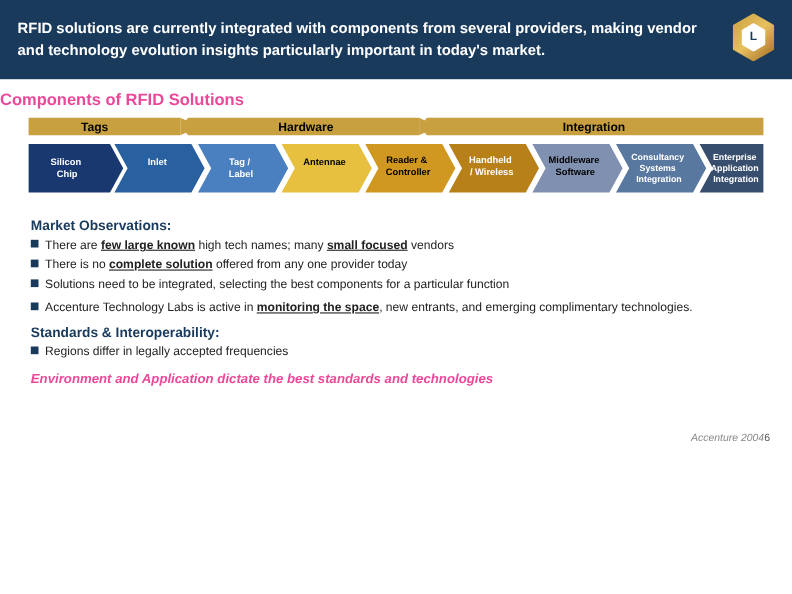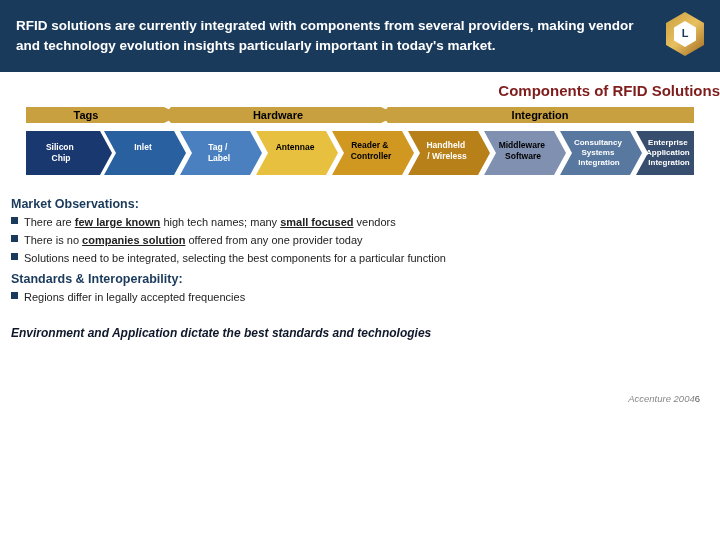--- a/index.html
+++ b/index.html
@@ -66,30 +66,30 @@
     }
 
     .logo-letter {
       font-size: 11px;
       font-weight: bold;
       color: #1a3a5c;
     }
 
     
     .section-title {
-      text-align: right;
+      text-align: left;
       font-size: 15px;
       font-weight: bold;
-      color: #7f1d1d;
+      color: #ec4899;
       margin: 10px 0 6px 0;
     }
 
     
     .content {
-      padding: 8px 28px 0 11px;
+      padding: 8px 28px 0 28px;
       font-size: 11px;
     }
 
     .section-heading {
       font-size: 12.5px;
       font-weight: bold;
       color: #1a3a5c;
       margin-bottom: 4px;
       margin-top: 6px;
     }
@@ -116,23 +116,23 @@
       line-height: 1.4;
     }
 
     .underline { text-decoration: underline; font-weight: bold; }
 
     .spacer { margin-top: 6px; }
 
     .italic-emphasis {
       font-style: italic;
       font-size: 12px;
-      color: #0f172a;
-      font-weight: bold;
-      margin-top: 20px;
+      color: #ec4899;
+      font-weight: bold;
+      margin-top: 9px;
       text-align: left;
       padding-left: 0;
     }
 
     
     .footer {
       position: absolute;
       bottom: 8px;
       left: 0;
       right: 0;
@@ -251,32 +251,38 @@
 
     <div class="bullet-item">
       <div class="bullet-square"></div>
       <div class="bullet-text">
         There are <span class="underline">few large known</span> high tech names;  many <span class="underline">small focused</span> vendors
       </div>
     </div>
     <div class="bullet-item">
       <div class="bullet-square"></div>
       <div class="bullet-text">
-        There is no <span class="underline">companies solution</span> offered from any one provider today
+        There is no <span class="underline">complete solution</span> offered from any one provider today
       </div>
     </div>
     <div class="bullet-item">
       <div class="bullet-square"></div>
       <div class="bullet-text">
         Solutions need to be integrated, selecting the best components for a particular function
       </div>
     </div>
 
     <div class="spacer"></div>
 
+    <div class="bullet-item">
+      <div class="bullet-square"></div>
+      <div class="bullet-text">
+        Accenture Technology Labs is active in <span class="underline">monitoring the space</span>, new entrants, and emerging complimentary technologies.
+      </div>
+    </div>
 
     <div class="section-heading">Standards &amp; Interoperability:</div>
 
     <div class="bullet-item">
       <div class="bullet-square"></div>
       <div class="bullet-text">Regions differ in legally accepted frequencies</div>
     </div>
 
     <div class="italic-emphasis">Environment and Application dictate the best standards and technologies</div>
 

